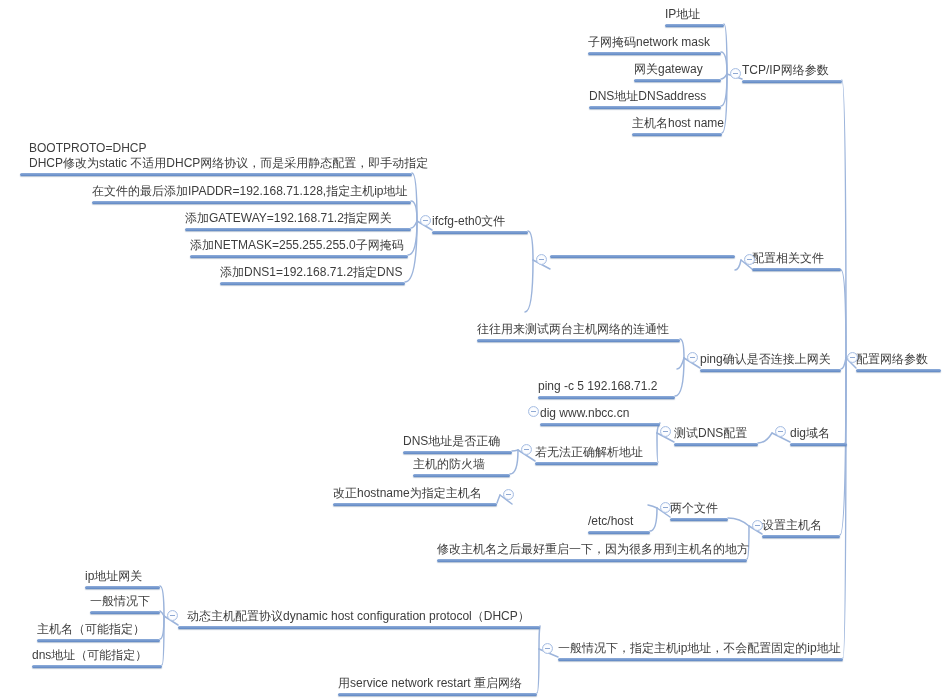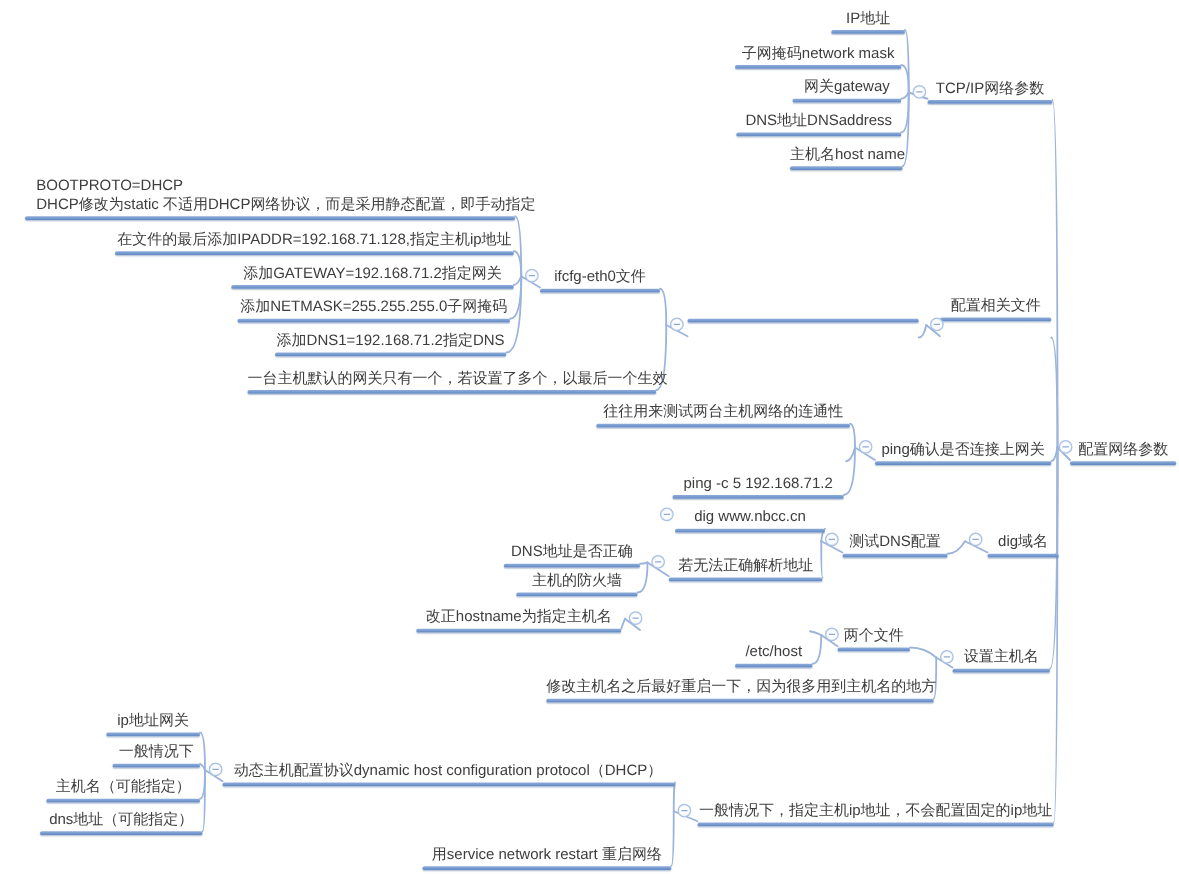--- a/index.html
+++ b/index.html
@@ -1,20 +1,20 @@
 <!DOCTYPE html>
 <html><head>
 <meta charset="utf-8">
 <style>
   html,body{margin:0;padding:0;background:#ffffff;}
   #canvas{position:relative;width:943px;height:699px;background:#ffffff;overflow:hidden;
           font-family:"Liberation Sans","DejaVu Sans",sans-serif;}
   #wires{position:absolute;left:0;top:0;width:943px;height:699px;}
   .node{position:absolute;}
-  .txt{font-size:12px;line-height:15px;color:#3d3d3d;white-space:nowrap;text-align:center;}
+  .txt{font-size:12px;line-height:15px;color:#3d3d3d;white-space:nowrap;}
   .node.leftalign .txt{text-align:left;padding-left:9px;}
   .ul{height:3px;border-radius:2px;margin-top:2px;
       background:linear-gradient(180deg,#8fadda,#6088c4);
       box-shadow:0 1px 1px rgba(110,135,170,.5);}
   .ci{position:absolute;width:9px;height:9px;border:1px solid #a9c0e4;border-radius:50%;
       background:#fcfdff;box-shadow:inset 0 0 1px #cdd9ee;}
   .ci::before{content:"";position:absolute;left:2px;right:2px;top:4px;height:1px;background:#8fa9d3;}
 </style>
 </head>
 <body>
@@ -106,21 +106,21 @@
   </div>
   <div class="node" style="left:589px;top:89px;width:132px">
     <div class="txt">DNS地址DNSaddress</div>
     <div class="ul"></div>
   </div>
   <div class="node" style="left:632px;top:116px;width:90px">
     <div class="txt">主机名host name</div>
     <div class="ul"></div>
   </div>
 
-  <div class="node" style="left:752px;top:237px;width:89px">
+  <div class="node" style="left:752px;top:251px;width:89px">
     <div class="txt">配置相关文件</div>
     <div class="ul"></div>
   </div>
   <div class="node" style="left:550px;top:253px;width:185px">
     <div class="ul"></div>
   </div>
   <div class="node" style="left:432px;top:214px;width:96px">
     <div class="txt">ifcfg-eth0文件</div>
     <div class="ul"></div>
   </div>
@@ -136,24 +136,20 @@
   <div class="node" style="left:185px;top:211px;width:226px">
     <div class="txt">添加GATEWAY=192.168.71.2指定网关</div>
     <div class="ul"></div>
   </div>
   <div class="node" style="left:190px;top:238px;width:218px">
     <div class="txt">添加NETMASK=255.255.255.0子网掩码</div>
     <div class="ul"></div>
   </div>
   <div class="node" style="left:220px;top:265px;width:185px">
     <div class="txt">添加DNS1=192.168.71.2指定DNS</div>
-    <div class="ul"></div>
-  </div>
-  <div class="node" style="left:198px;top:295px;width:327px">
-    <div class="txt">一台主机默认的网关只有一个，若设置了多个，以最后一个生效</div>
     <div class="ul"></div>
   </div>
 
   <div class="node" style="left:700px;top:352px;width:141px">
     <div class="txt">ping确认是否连接上网关</div>
     <div class="ul"></div>
   </div>
   <div class="node" style="left:477px;top:322px;width:203px">
     <div class="txt">往往用来测试两台主机网络的连通性</div>
     <div class="ul"></div>

